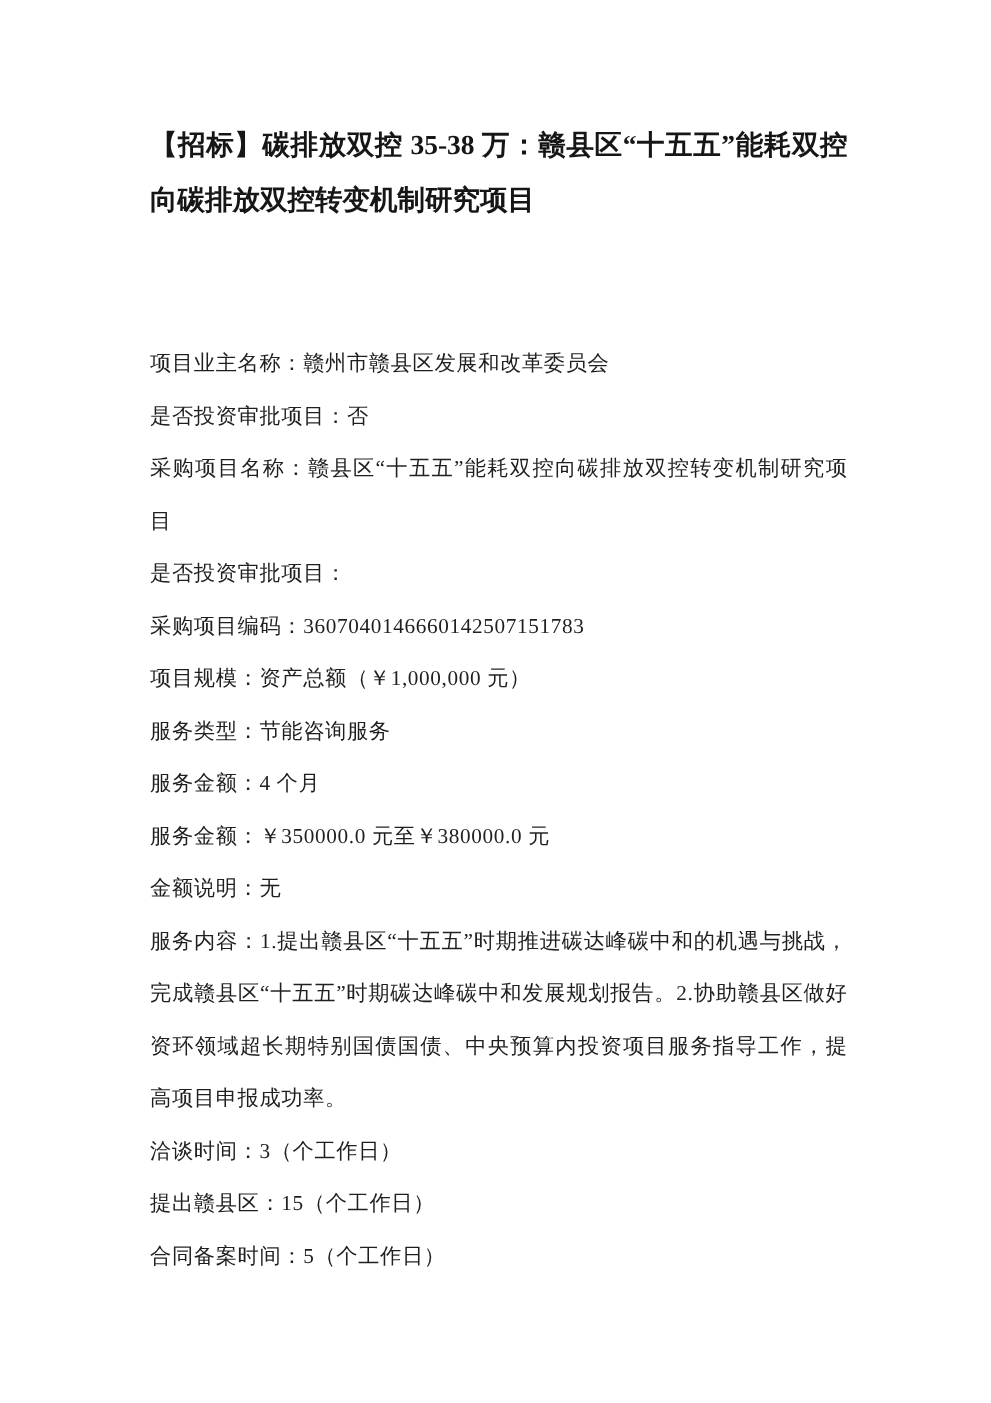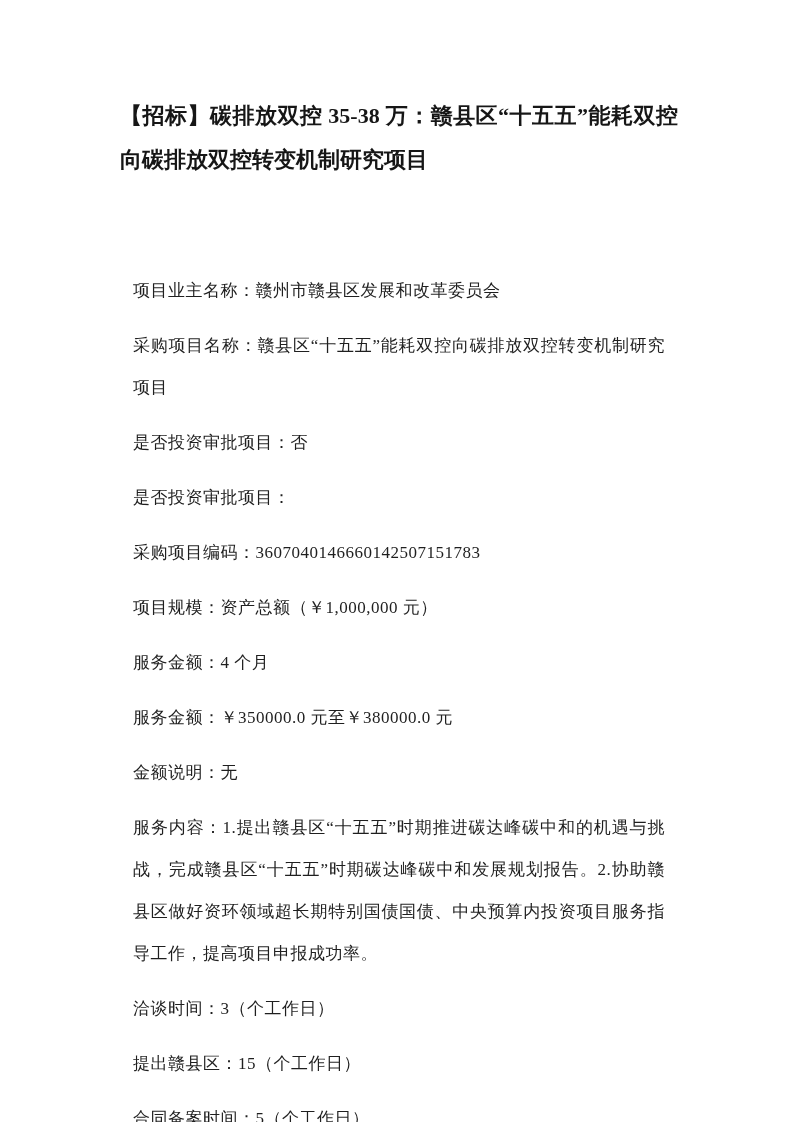--- a/index.html
+++ b/index.html
@@ -27,21 +27,21 @@
     font-size: 22px;
     font-weight: bold;
     line-height: 44px;
     text-align: justify;
     color: #161616;
   }
   .fields {
     margin-top: 88px;
   }
   .field {
-    margin: 13px;
+    margin: 0;
     font-size: 17px;
     line-height: 42px;
     letter-spacing: 0.5px;
     text-align: justify;
     word-break: break-all;
   }
   .field .label,
   .field .value {
     white-space: pre-wrap;
   }
@@ -51,30 +51,31 @@
 
 <div class="page">
   <div class="content">
 
     <h1 class="doc-title">【招标】碳排放双控 35-38 万：赣县区“十五五”能耗双控向碳排放双控转变机制研究项目</h1>
 
     <div class="fields">
 
       <p class="field"><span class="label">项目业主名称：</span><span class="value">赣州市赣县区发展和改革委员会</span></p>
 
+      <p class="field"><span class="label">是否投资审批项目：</span><span class="value">否</span></p>
+
       <p class="field"><span class="label">采购项目名称：</span><span class="value">赣县区“十五五”能耗双控向碳排放双控转变机制研究项目</span></p>
-
-      <p class="field"><span class="label">是否投资审批项目：</span><span class="value">否</span></p>
 
       <p class="field"><span class="label">是否投资审批项目：</span><span class="value"></span></p>
 
       <p class="field"><span class="label">采购项目编码：</span><span class="value">3607040146660142507151783</span></p>
 
       <p class="field"><span class="label">项目规模：</span><span class="value">资产总额（￥1,000,000 元）</span></p>
 
+      <p class="field"><span class="label">服务类型：</span><span class="value">节能咨询服务</span></p>
 
       <p class="field"><span class="label">服务金额：</span><span class="value">4 个月</span></p>
 
       <p class="field"><span class="label">服务金额：</span><span class="value">￥350000.0 元至￥380000.0 元</span></p>
 
       <p class="field"><span class="label">金额说明：</span><span class="value">无</span></p>
 
       <p class="field"><span class="label">服务内容：</span><span class="value">1.提出赣县区“十五五”时期推进碳达峰碳中和的机遇与挑战，完成赣县区“十五五”时期碳达峰碳中和发展规划报告。2.协助赣县区做好资环领域超长期特别国债国债、中央预算内投资项目服务指导工作，提高项目申报成功率。</span></p>
 
       <p class="field"><span class="label">洽谈时间：</span><span class="value">3（个工作日）</span></p>

